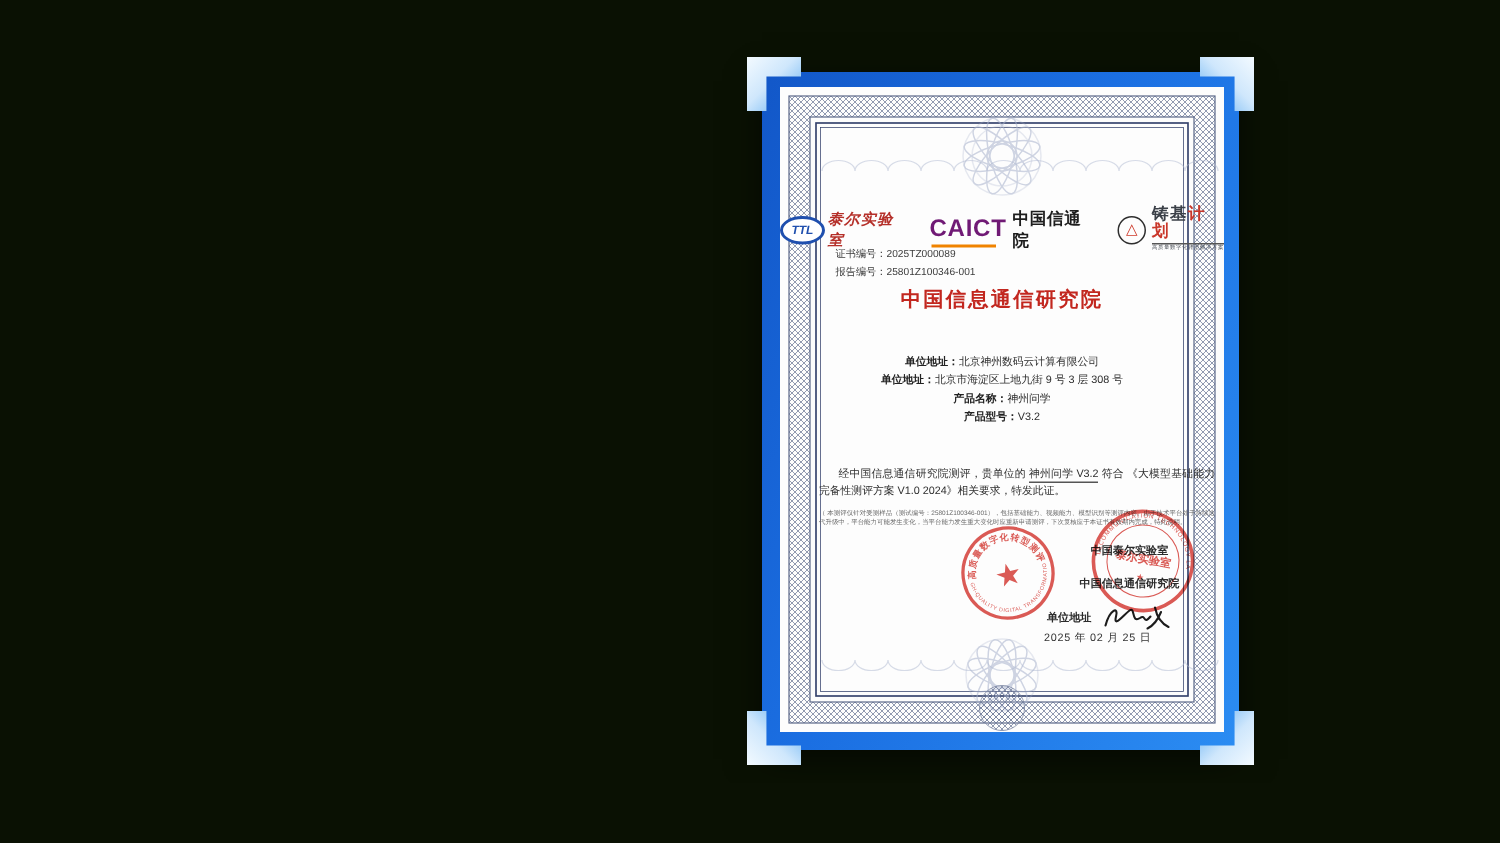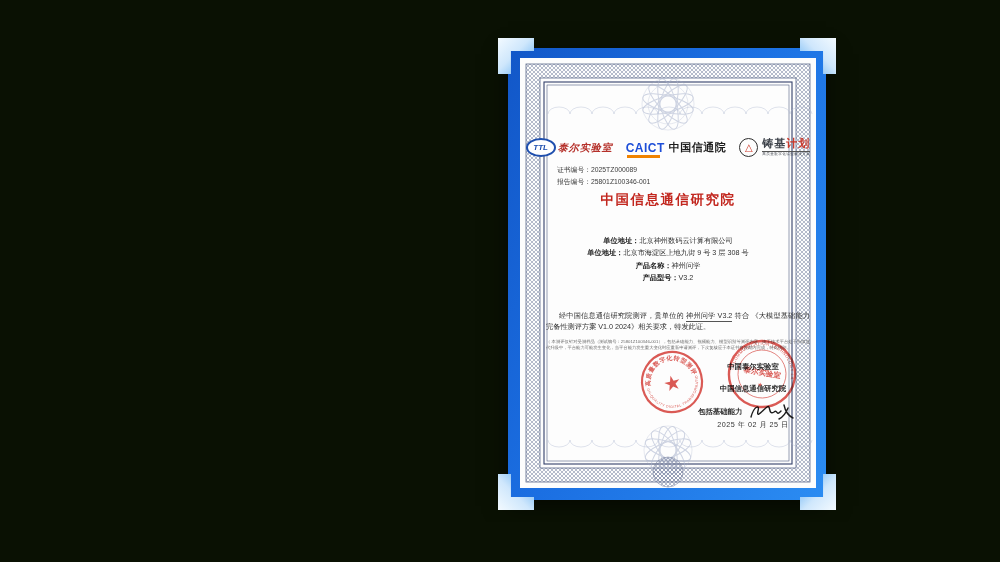--- a/index.html
+++ b/index.html
@@ -24,21 +24,21 @@
   
   .logos{position:absolute;left:0;top:80px;width:100%;display:flex;justify-content:center;
          align-items:center;gap:13px;}
   .ttl{display:flex;align-items:center;gap:2px;}
   .ttl-ellipse{display:inline-flex;align-items:center;justify-content:center;width:26px;height:15px;
          border:2px solid #1f4fae;border-radius:50%;color:#1f4fae;font-weight:bold;font-style:italic;
          font-size:8px;letter-spacing:0;background:#fff;}
   .ttl-cn{color:#b5302a;font-family:"Liberation Serif","DejaVu Serif",serif;font-weight:bold;
          font-style:italic;font-size:10px;letter-spacing:1px;}
   .caict{display:flex;align-items:center;gap:4px;}
-  .caict-abbr{position:relative;color:#1d4ed8;font-weight:800;font-size:12px;letter-spacing:.5px;}
+  .caict-abbr{position:relative;color:#701a75;font-weight:800;font-size:16px;letter-spacing:.5px;}
   .caict-abbr i{position:absolute;left:1px;bottom:-3px;width:85%;height:2.5px;background:#f08300;}
   .caict-cn{color:#1d1d1d;font-weight:800;font-size:11px;letter-spacing:.5px;}
   .zhuji{display:flex;align-items:center;gap:4px;}
   .zhuji-circle{display:inline-flex;align-items:center;justify-content:center;width:17px;height:17px;
          border:1.6px solid #2e2e2e;border-radius:50%;color:#cd3a2b;font-size:10px;font-weight:bold;}
   .zhuji-text{display:flex;flex-direction:column;line-height:1;}
   .zhuji-name{font-size:11px;font-weight:800;letter-spacing:1px;}
   .zhuji-name .dark{color:#3b4048;} .zhuji-name .red{color:#c9372a;}
   .zhuji-tag{margin-top:2px;padding-top:1px;border-top:1px solid #555;color:#4a4f57;font-size:3.6px;
          letter-spacing:.4px;white-space:nowrap;}
@@ -52,21 +52,21 @@
   .fields b{font-weight:800;color:#222;}
   .statement{position:absolute;left:26px;top:245px;width:264px;font-size:7.2px;color:#2f2f2f;
          line-height:11px;text-indent:13px;text-align:justify;}
   .statement .u{border-bottom:.8px solid #555;padding-bottom:.5px;}
   .footnote{position:absolute;left:26px;top:277px;width:264px;font-size:4.3px;color:#6a6a6a;
          line-height:5.6px;text-align:justify;}
   .issuer-line{position:absolute;left:176px;width:114px;text-align:center;font-size:7.4px;
          font-weight:800;color:#2c2c2c;}
   .issuer-sign{position:absolute;left:178px;top:344px;display:flex;align-items:center;gap:6px;
          font-size:7.4px;font-weight:800;color:#2c2c2c;}
-  .date{position:absolute;left:176px;top:362px;width:114px;text-align:center;font-size:7.2px;
+  .date{position:absolute;left:176px;top:362px;width:114px;text-align:left;font-size:7.2px;
          color:#333;letter-spacing:.5px;}
   .stamp{position:absolute;opacity:.86;mix-blend-mode:multiply;}
   .stamp.left{left:117px;top:289px;transform:rotate(-14deg);}
   .stamp.right{left:202px;top:276px;transform:rotate(10deg);}
 </style>
 </head>
 <body>
 
 <div class="stage">
 
@@ -152,21 +152,21 @@
       <div><b>产品型号：</b><span>V3.2</span></div>
     </div>
 
     <p class="statement"><span>经中国信息通信研究院测评，贵单位的 </span><span class="u">神州问学 V3.2</span><span> 符合 《大模型基础能力完备性测评方案 V1.0 2024》相关要求，特发此证。</span></p>
 
     <p class="footnote">（ 本测评仅针对受测样品（测试编号：25801Z100346-001），包括基础能力、视频能力、模型识别等测评内容。由于技术平台处于持续迭代升级中，平台能力可能发生变化，当平台能力发生重大变化时应重新申请测评，下次复核应于本证书有效期内完成，特此说明。</p>
 
     <div class="issuer-line" style="top:304px">中国泰尔实验室</div>
     <div class="issuer-line" style="top:326px">中国信息通信研究院</div>
     <div class="issuer-sign">
-      <span>包括基础能力</span>
+      <span>单位地址</span>
       <svg width="48" height="20" viewBox="0 0 48 20">
         <path d="M3,15 C6,4 12,2 10,9 C8,17 15,8 19,5 C23,2 20,14 26,10 C30,7 28,15 33,9 M36,3 C37,8 39,13 45,16 M40,6 C38,11 35,15 31,17" fill="none" stroke="#1c1c1c" stroke-width="1.4" stroke-linecap="round"></path>
       </svg>
     </div>
     <div class="date">2025 年 02 月 25 日</div>
 
     <svg class="stamp left" width="70" height="70" viewBox="0 0 70 70">
       <defs>
         <path id="arcLa" d="M 13,35 A 22,22 0 0 1 57,35"></path>
         <path id="arcLb" d="M 9,35 A 26,26 0 0 0 61,35"></path>

